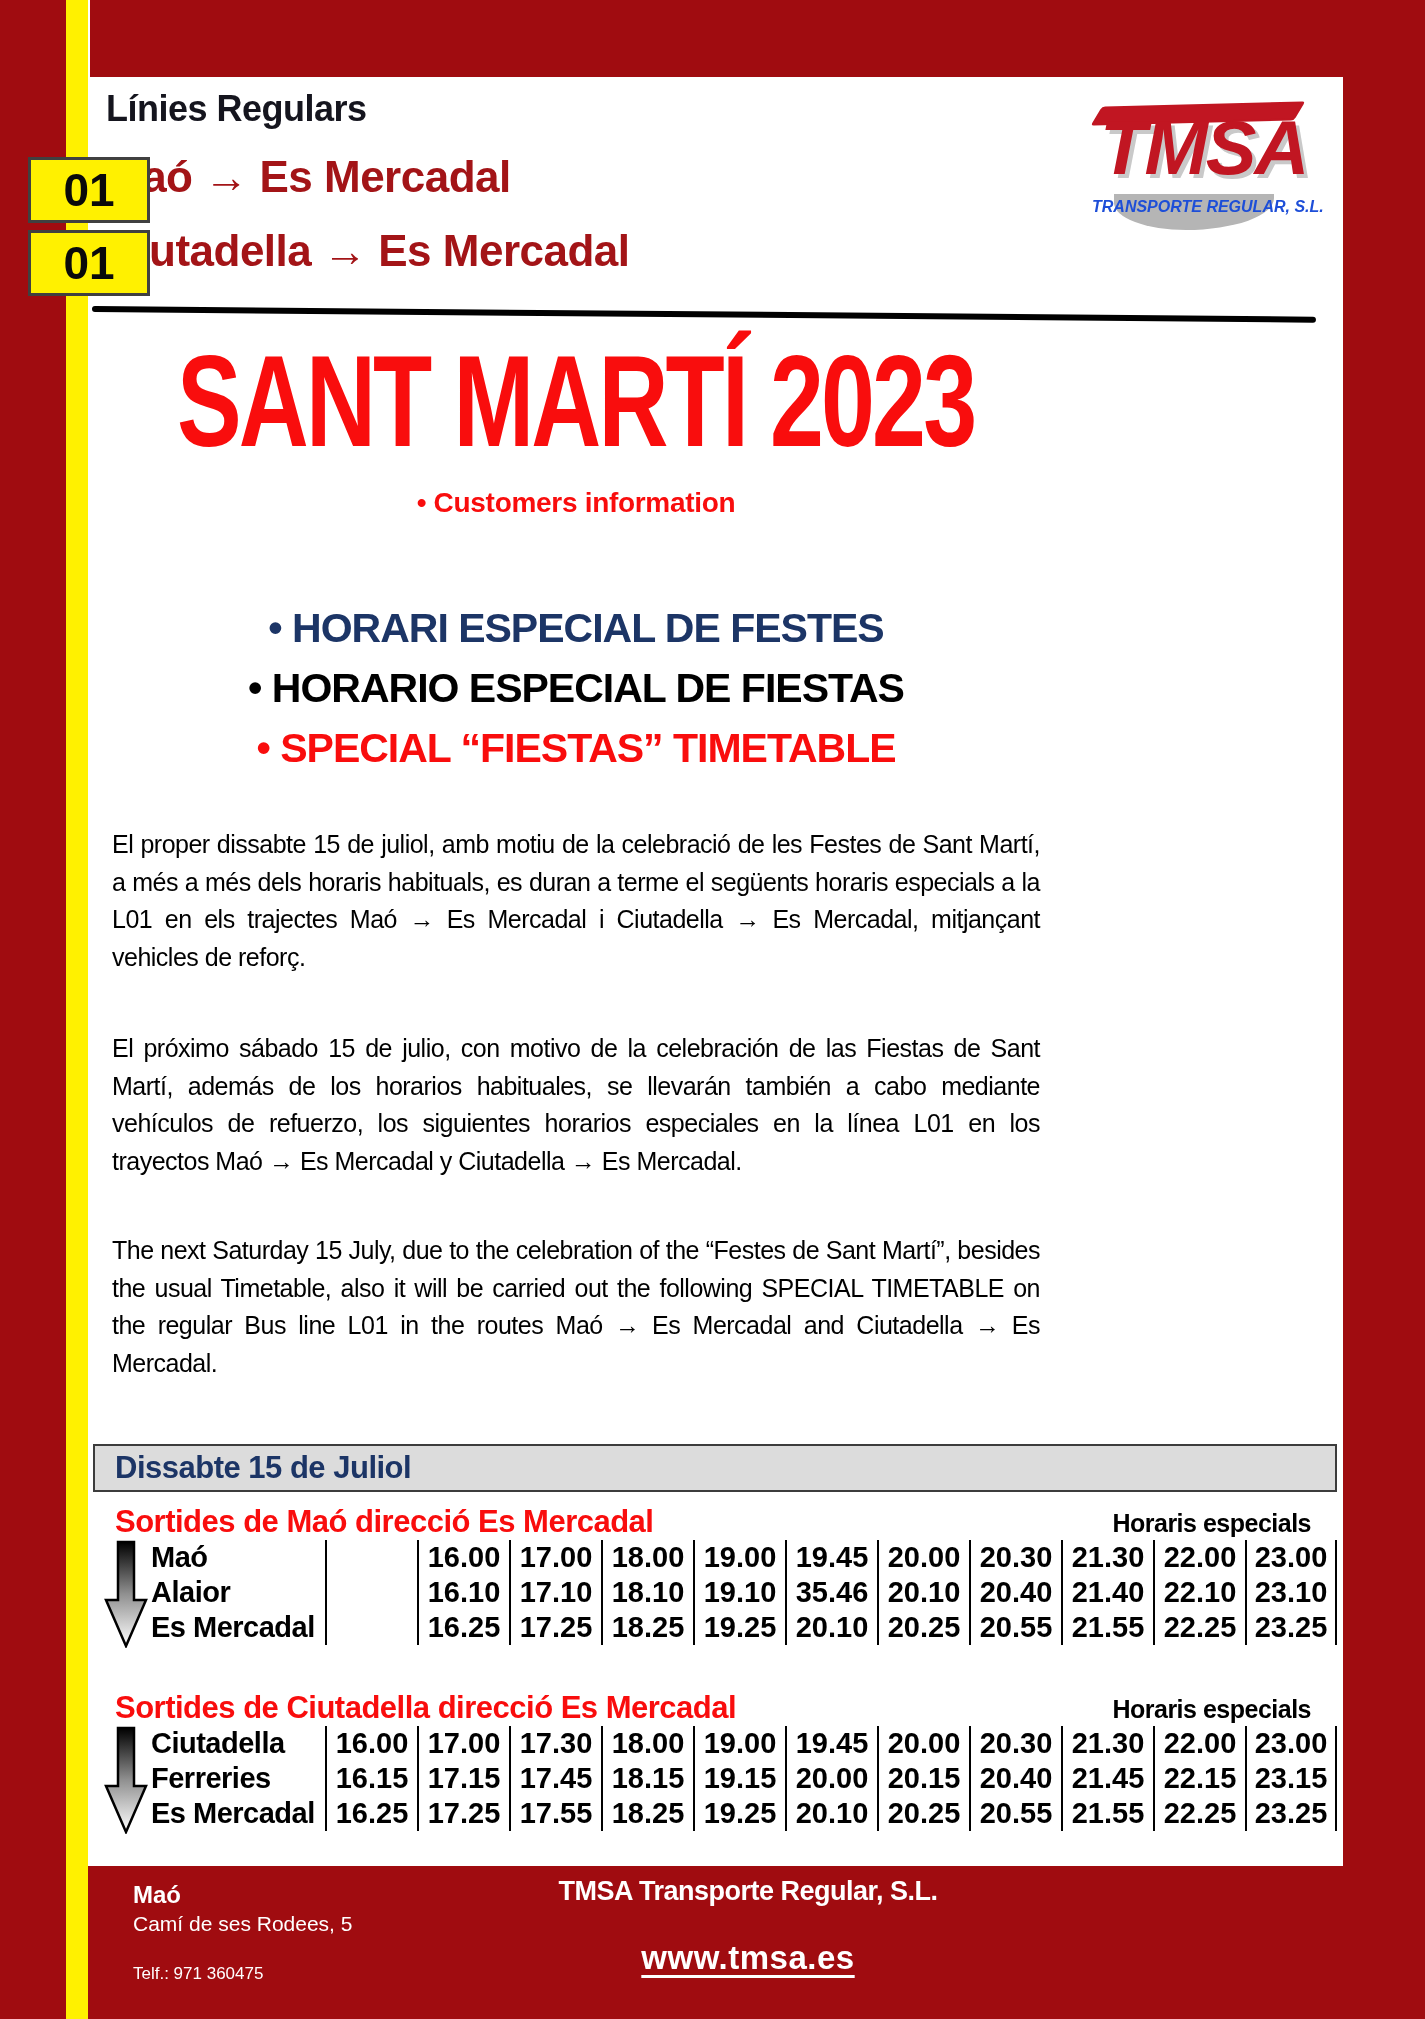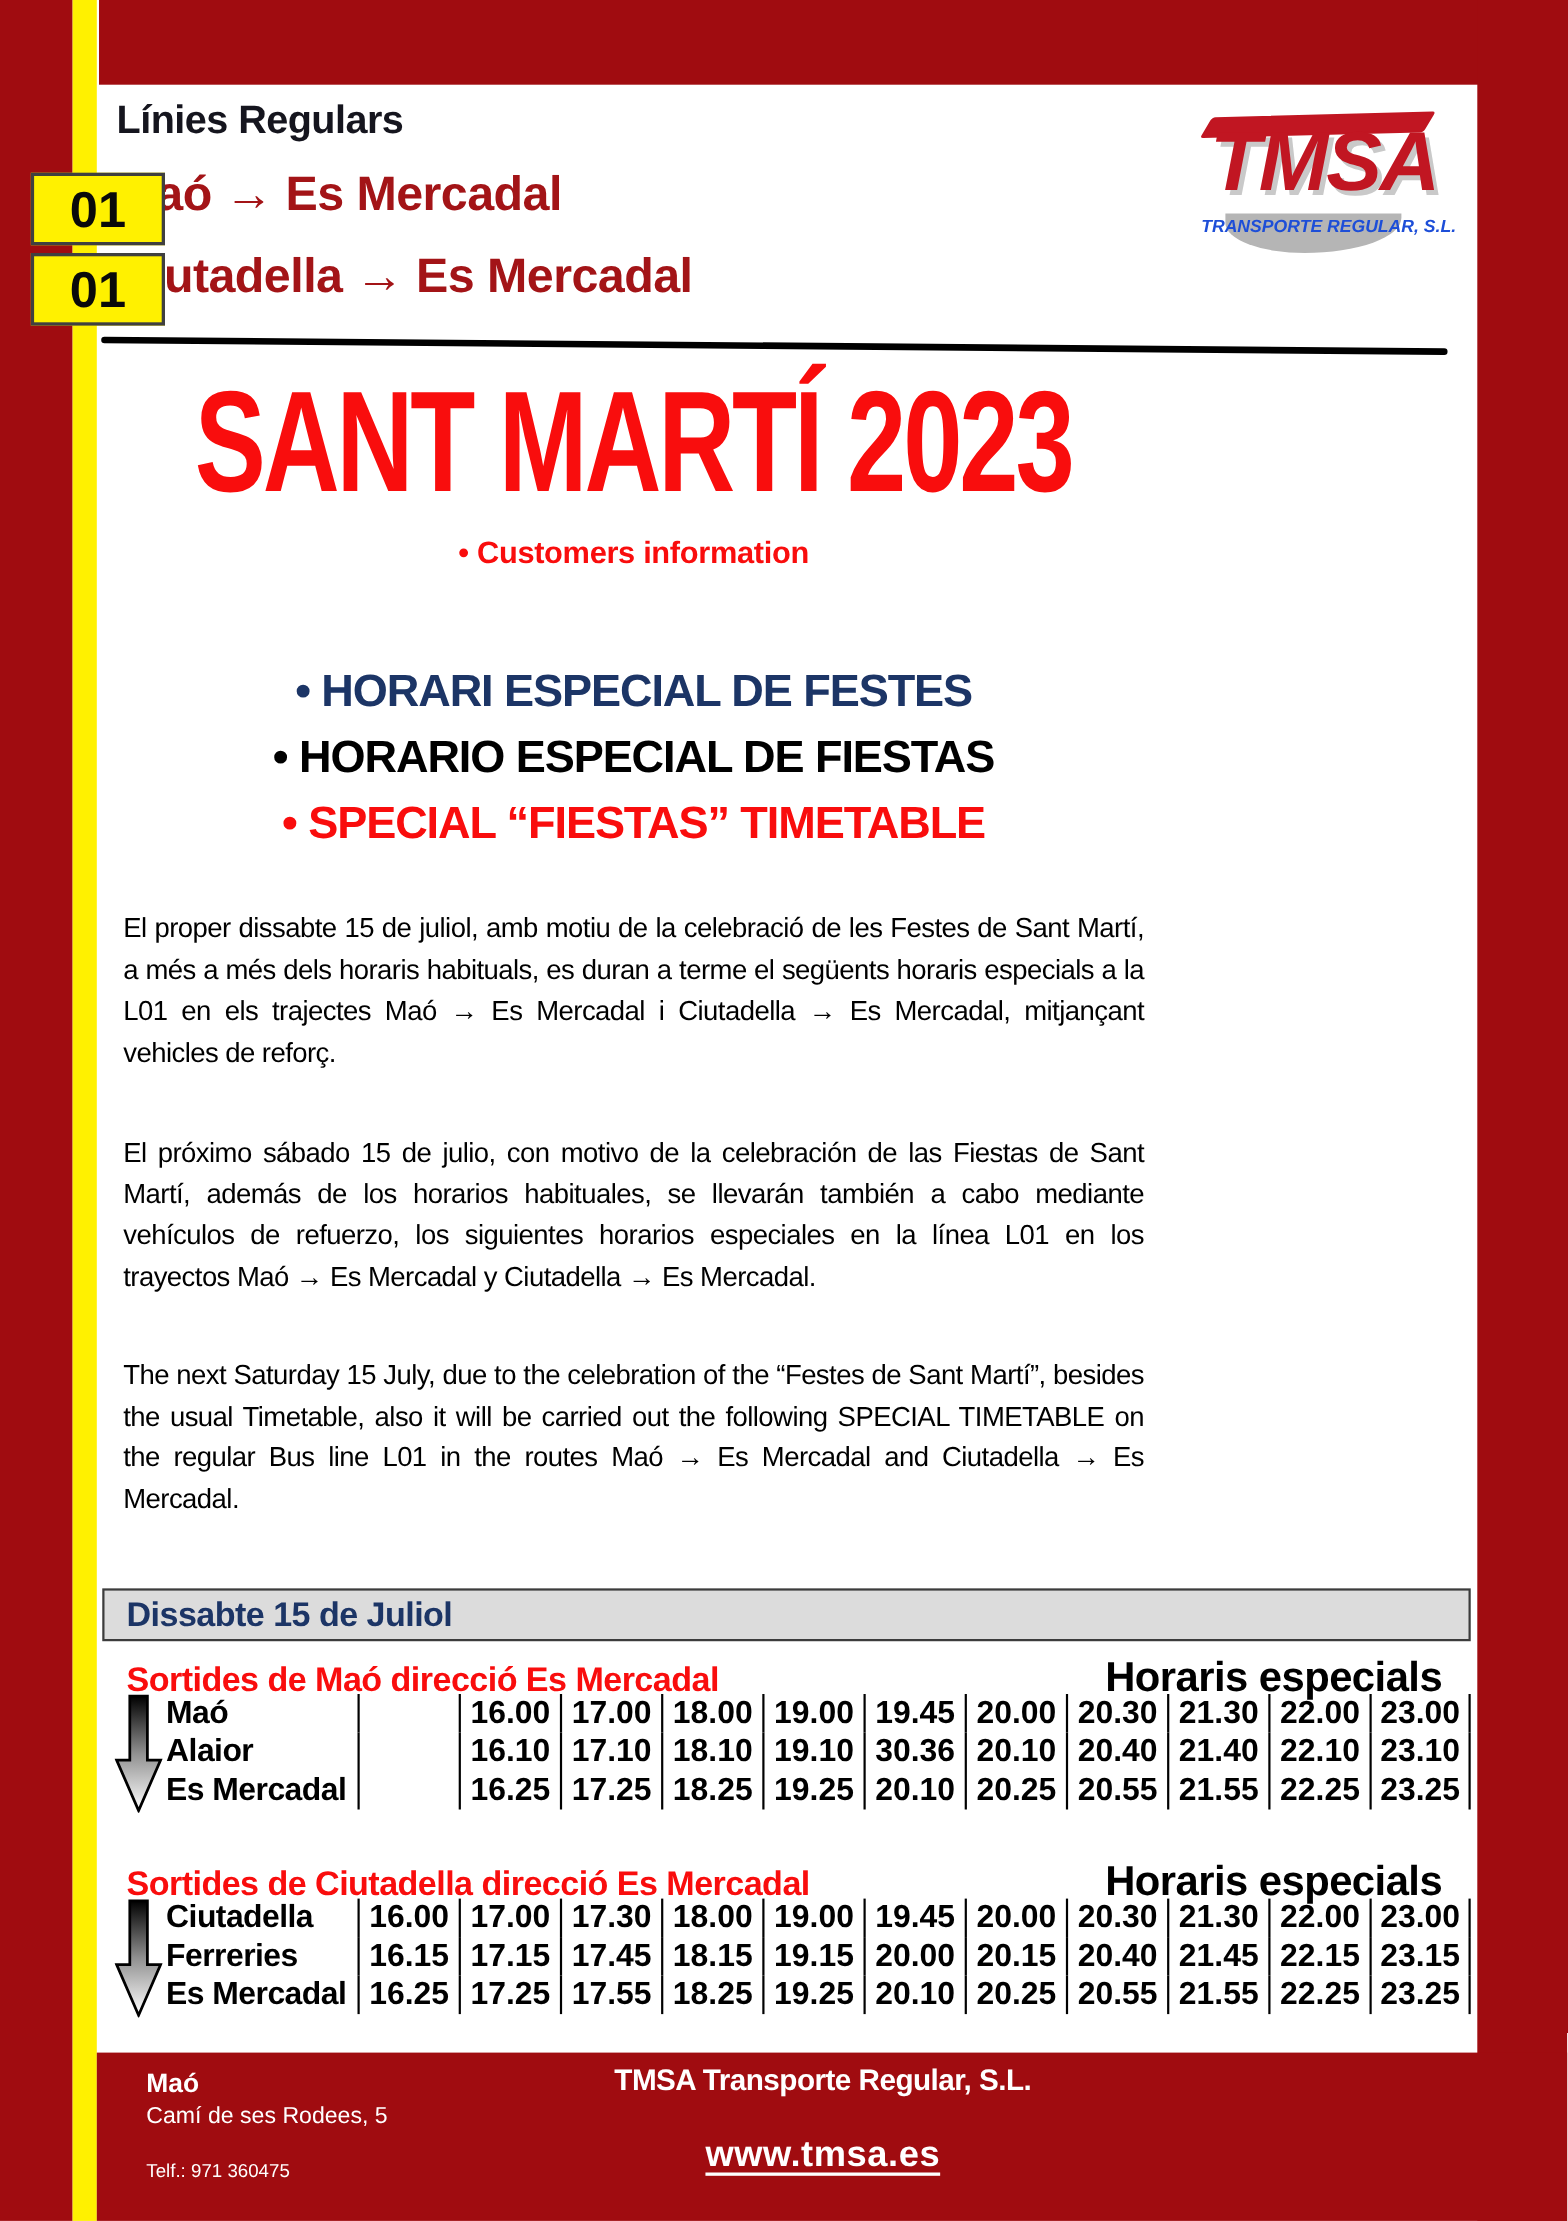--- a/index.html
+++ b/index.html
@@ -56,21 +56,21 @@
   .para.p3{top:1232px;}
 
   
   .day-bar{position:absolute;left:93px;top:1444px;width:1244px;height:48px;background:#dcdcdc;
            border:2px solid #3c3c3c;box-sizing:border-box;display:flex;align-items:center;}
   .day-bar span{padding-left:20px;font-size:31px;font-weight:bold;color:var(--navy);letter-spacing:-0.5px;}
   .tbl-head{position:absolute;left:93px;width:1244px;display:flex;justify-content:space-between;align-items:baseline;}
   .tbl-head.t1{top:1504px;}
   .tbl-head.t2{top:1690px;}
   .tbl-title{padding-left:22px;font-size:31px;font-weight:bold;color:var(--bright-red);letter-spacing:-0.5px;}
-  .tbl-special{padding-right:26px;font-size:38px;font-weight:bold;color:#000;letter-spacing:-0.5px;}
+  .tbl-special{padding-right:26px;font-size:25px;font-weight:bold;color:#000;letter-spacing:-0.5px;}
   .grid{position:absolute;left:93px;width:1244px;display:grid;grid-template-columns:232px repeat(11,1fr);}
   .grid.g1{top:1540px;}
   .grid.g2{top:1726px;}
   .cell{font-size:29px;font-weight:bold;line-height:35px;text-align:center;box-sizing:border-box;}
   .cell.station{text-align:left;padding-left:58px;letter-spacing:-0.5px;}
   .cell.time{border-left:2px solid #000;}
   .cell.time.last{border-right:2px solid #000;}
   .arrow{position:absolute;left:104px;width:44px;height:108px;}
   .arrow.a1{top:1540px;}
   .arrow.a2{top:1726px;}
@@ -151,21 +151,21 @@
       <div class="cell time">20.30</div>
       <div class="cell time">21.30</div>
       <div class="cell time">22.00</div>
       <div class="cell time last">23.00</div>
       <div class="cell station">Alaior</div>
       <div class="cell time"></div>
       <div class="cell time">16.10</div>
       <div class="cell time">17.10</div>
       <div class="cell time">18.10</div>
       <div class="cell time">19.10</div>
-      <div class="cell time">30.36</div>
+      <div class="cell time">35.46</div>
       <div class="cell time">20.10</div>
       <div class="cell time">20.40</div>
       <div class="cell time">21.40</div>
       <div class="cell time">22.10</div>
       <div class="cell time last">23.10</div>
       <div class="cell station">Es Mercadal</div>
       <div class="cell time"></div>
       <div class="cell time">16.25</div>
       <div class="cell time">17.25</div>
       <div class="cell time">18.25</div>

